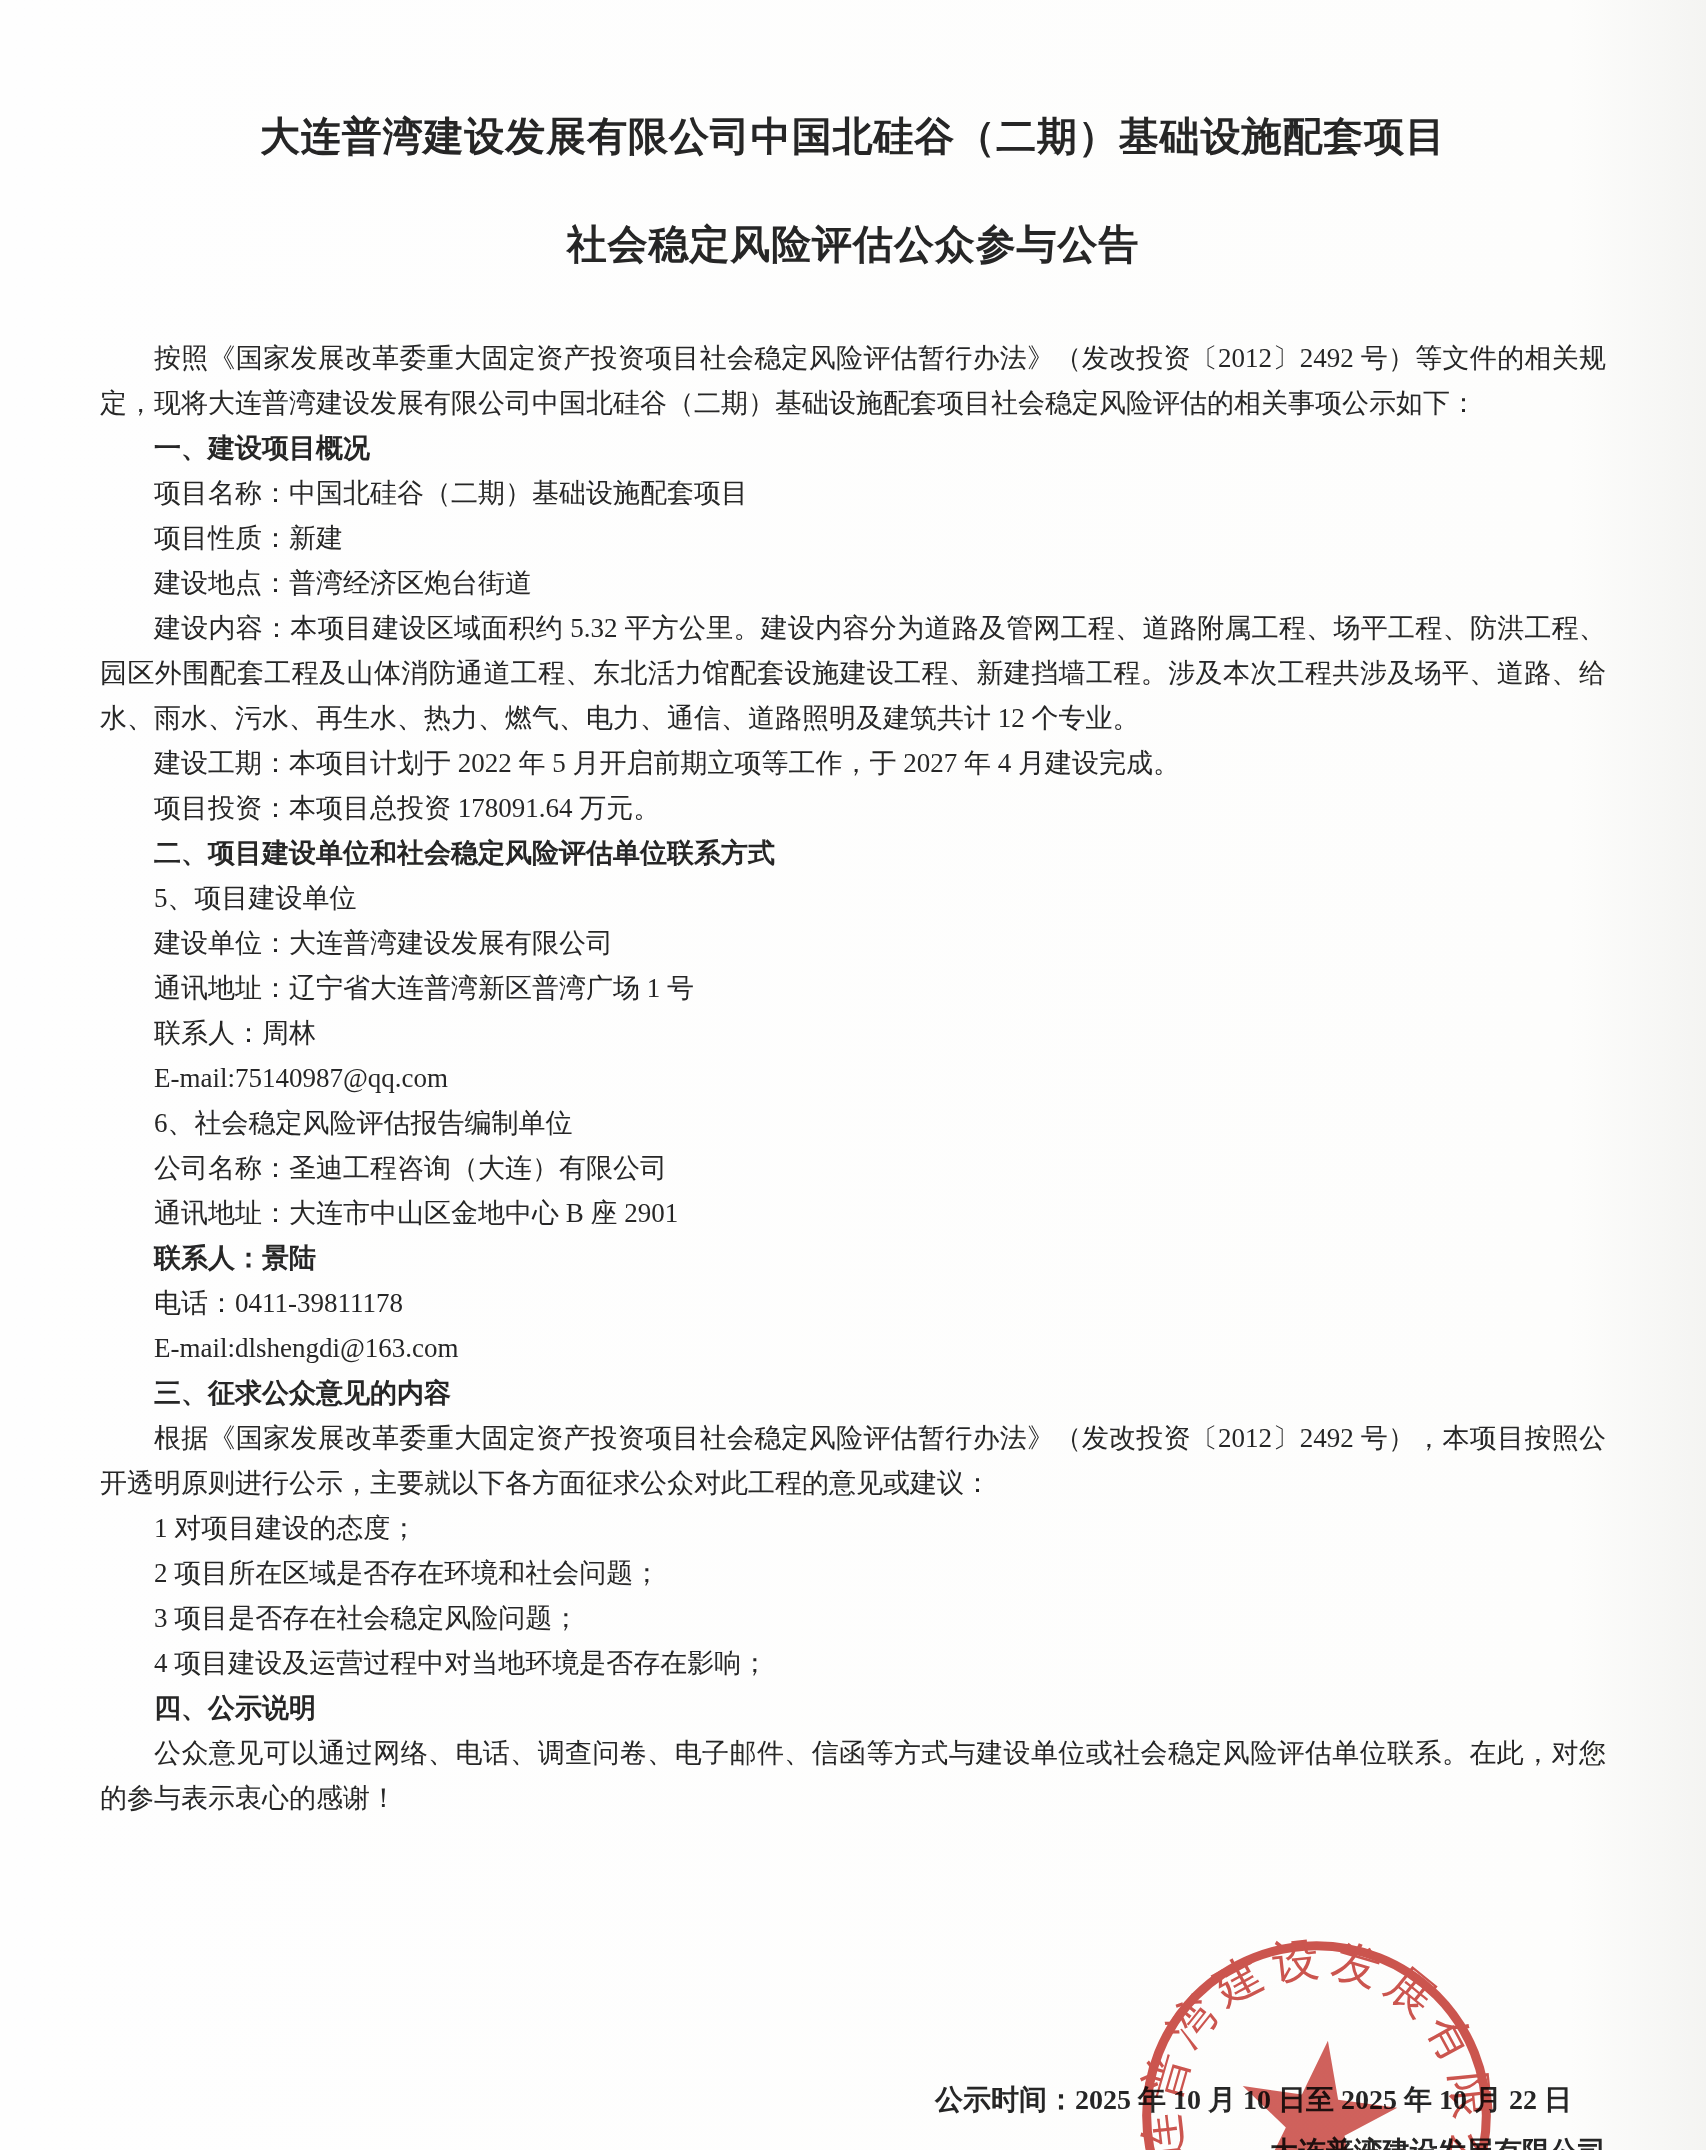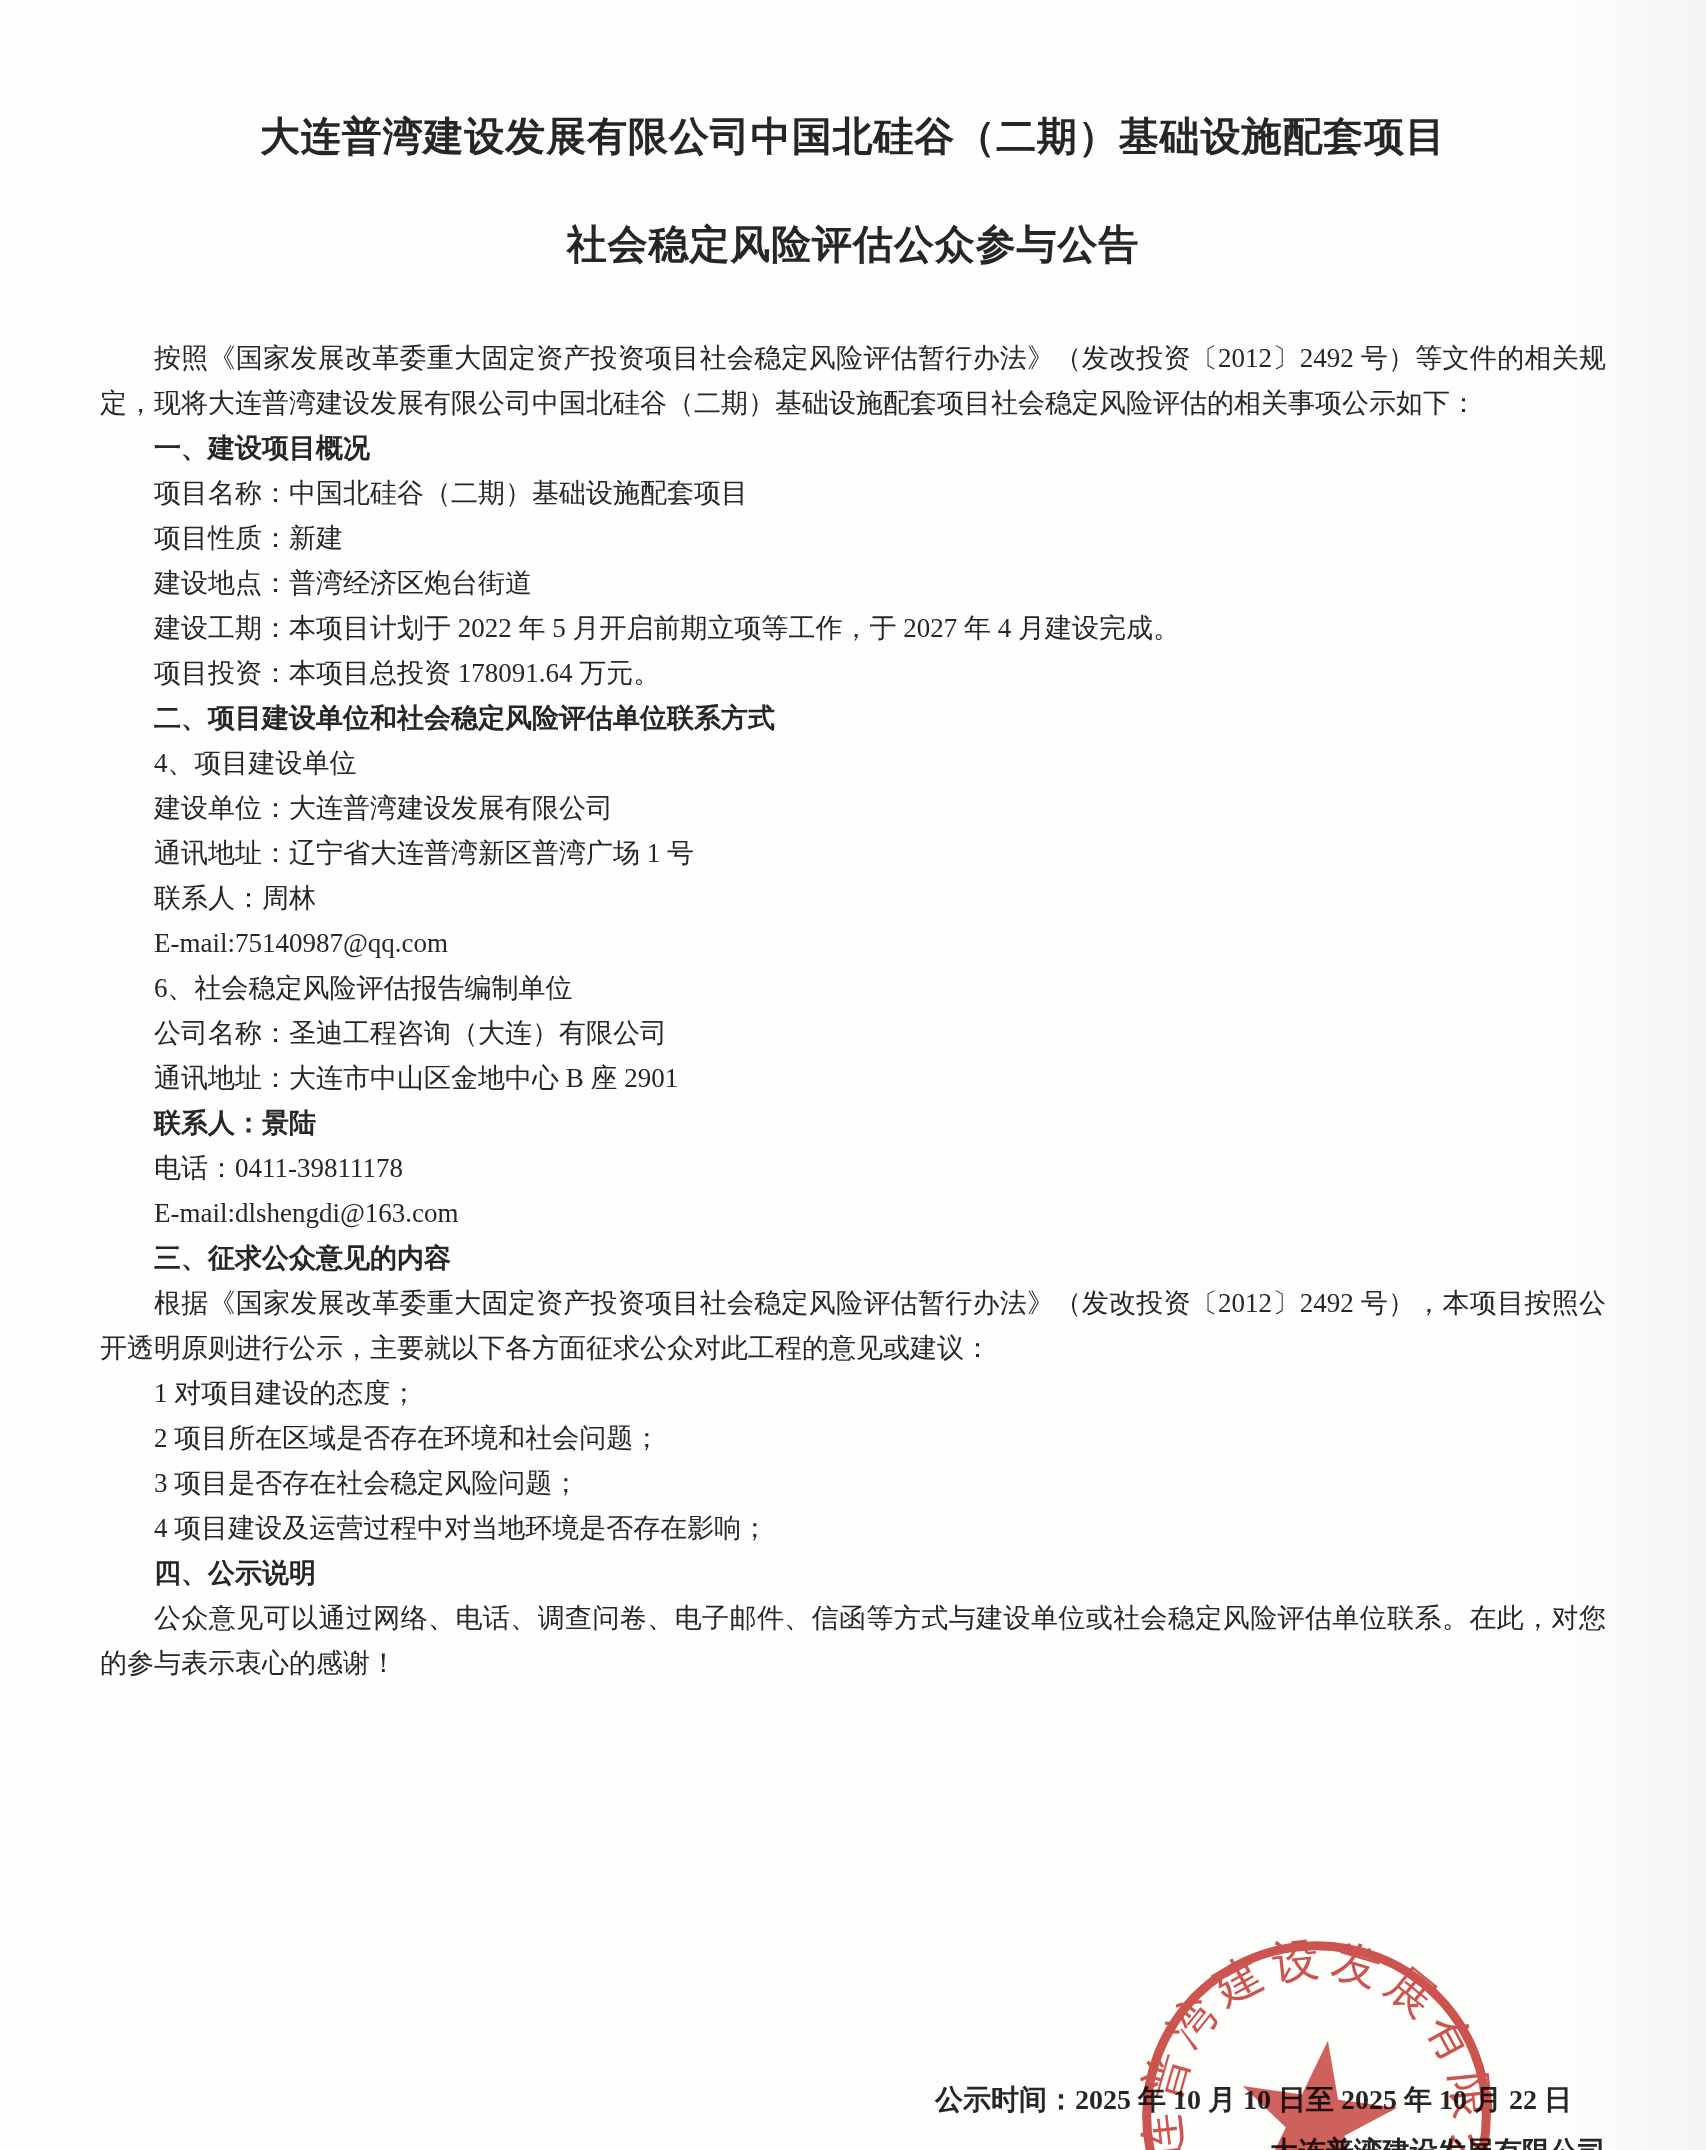--- a/index.html
+++ b/index.html
@@ -76,25 +76,26 @@
   <h1 class="title">大连普湾建设发展有限公司中国北硅谷（二期）基础设施配套项目</h1>
   <h1 class="title subtitle">社会稳定风险评估公众参与公告</h1>
 
   <div class="content">
     <p class="indent">按照《国家发展改革委重大固定资产投资项目社会稳定风险评估暂行办法》（发改投资〔2012〕2492 号）等文件的相关规定，现将大连普湾建设发展有限公司中国北硅谷（二期）基础设施配套项目社会稳定风险评估的相关事项公示如下：</p>
 
     <p class="indent bold">一、建设项目概况</p>
     <p class="indent">项目名称：中国北硅谷（二期）基础设施配套项目</p>
     <p class="indent">项目性质：新建</p>
     <p class="indent">建设地点：普湾经济区炮台街道</p>
+    <p class="indent">建设内容：本项目建设区域面积约 5.32 平方公里。建设内容分为道路及管网工程、道路附属工程、场平工程、防洪工程、园区外围配套工程及山体消防通道工程、东北活力馆配套设施建设工程、新建挡墙工程。涉及本次工程共涉及场平、道路、给水、雨水、污水、再生水、热力、燃气、电力、通信、道路照明及建筑共计 12 个专业。</p>
     <p class="indent">建设工期：本项目计划于 2022 年 5 月开启前期立项等工作，于 2027 年 4 月建设完成。</p>
     <p class="indent">项目投资：本项目总投资 178091.64 万元。</p>
 
     <p class="indent bold">二、项目建设单位和社会稳定风险评估单位联系方式</p>
-    <p class="indent">4、项目建设单位</p>
+    <p class="indent">5、项目建设单位</p>
     <p class="indent">建设单位：大连普湾建设发展有限公司</p>
     <p class="indent">通讯地址：辽宁省大连普湾新区普湾广场 1 号</p>
     <p class="indent">联系人：周林</p>
     <p class="indent">E-mail:75140987@qq.com</p>
     <p class="indent">6、社会稳定风险评估报告编制单位</p>
     <p class="indent">公司名称：圣迪工程咨询（大连）有限公司</p>
     <p class="indent">通讯地址：大连市中山区金地中心 B 座 2901</p>
     <p class="indent bold">联系人：景陆</p>
     <p class="indent">电话：0411-39811178</p>
     <p class="indent">E-mail:dlshengdi@163.com</p>

